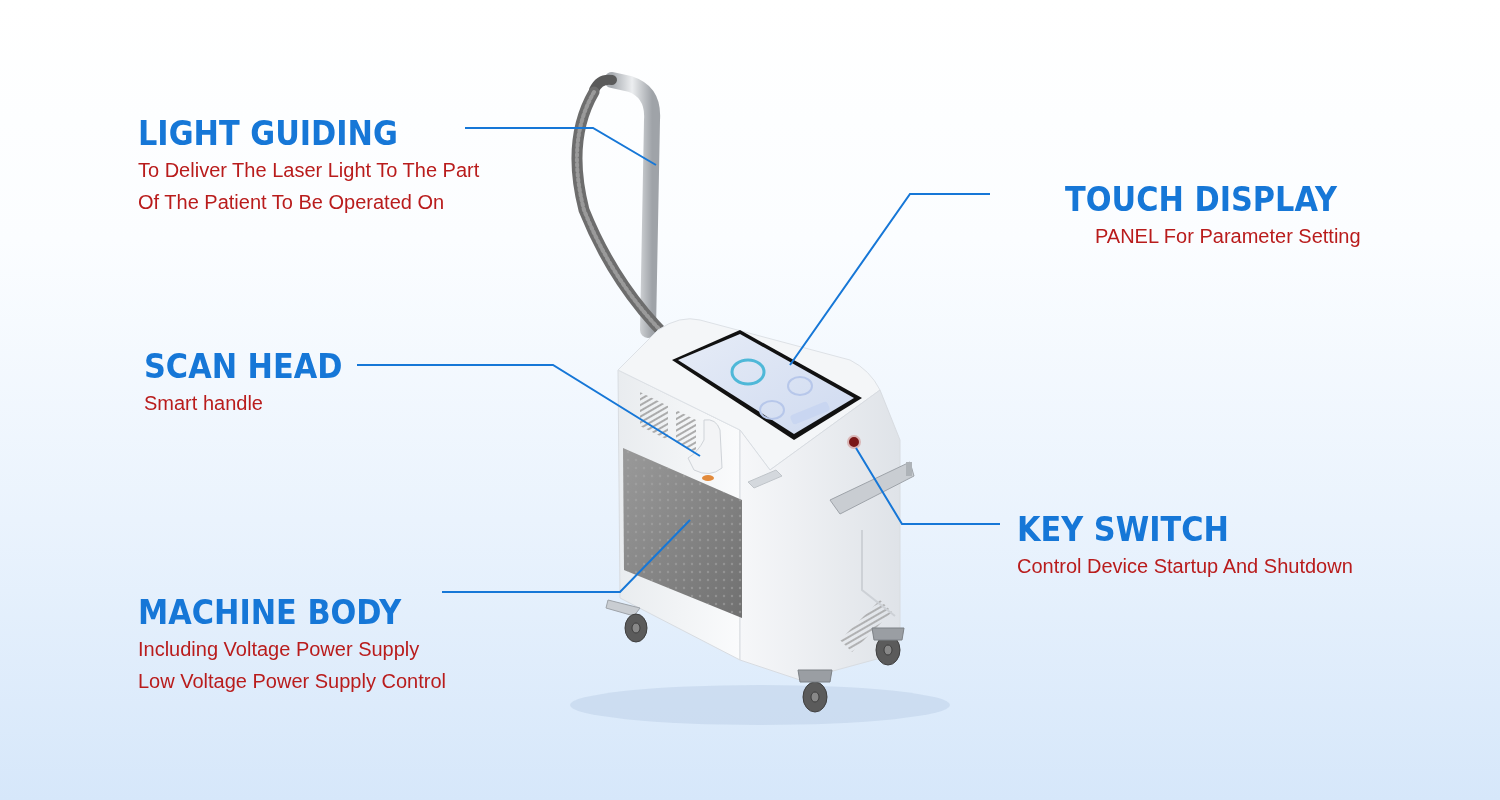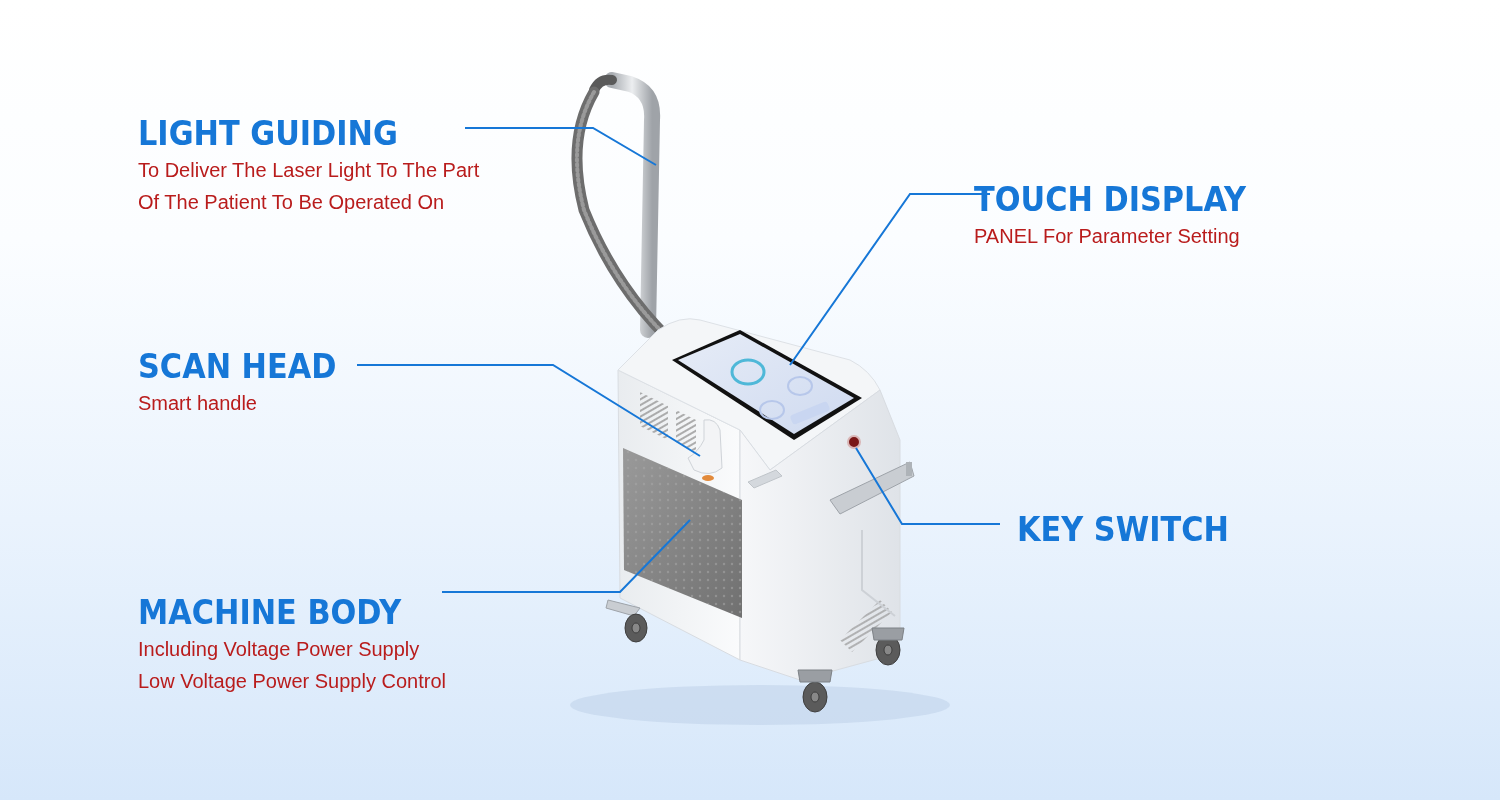--- a/index.html
+++ b/index.html
@@ -131,36 +131,39 @@
 </svg>
 
 <div class="callout" style="left:138px; top:114px;">
   <div class="title">LIGHT GUIDING</div>
   <div class="desc">
     <div>To Deliver The Laser Light To The Part</div>
     <div>Of The Patient To Be Operated On</div>
   </div>
 </div>
 
-<div class="callout" style="left:974px; top:180px;">
+<div class="callout" style="left:1065px; top:180px;text-align:right;">
   <div class="title">TOUCH DISPLAY</div>
   <div class="desc">
     <div>PANEL For Parameter Setting</div>
   </div>
 </div>
 
-<div class="callout" style="left:138px; top:347px;">
+<div class="callout" style="left:144px; top:347px;">
   <div class="title">SCAN HEAD</div>
   <div class="desc">
     <div>Smart handle</div>
   </div>
 </div>
 
 <div class="callout" style="left:1017px; top:510px;">
   <div class="title">KEY SWITCH</div>
+  <div class="desc">
+    <div>Control Device Startup And Shutdown</div>
+  </div>
 </div>
 
 <div class="callout" style="left:138px; top:573px;margin-top:20px;">
   <div class="title">MACHINE BODY</div>
   <div class="desc">
     <div>Including Voltage Power Supply</div>
     <div>Low Voltage Power Supply Control</div>
   </div>
 </div>
 

